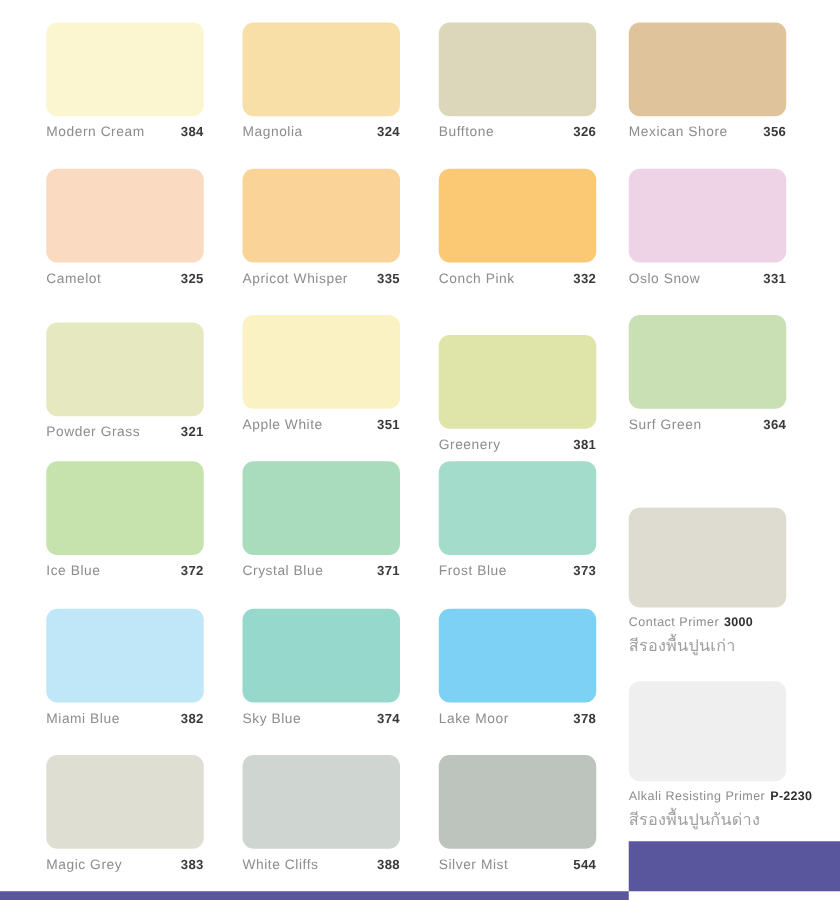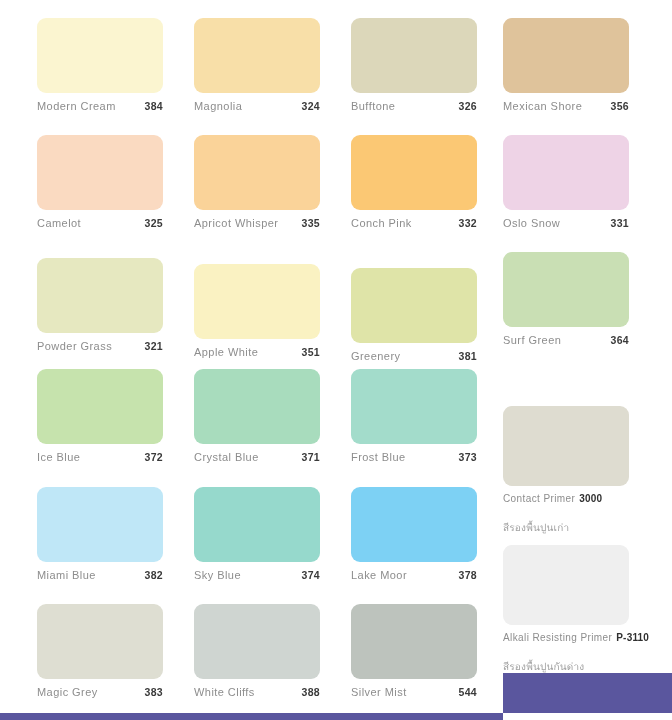--- a/index.html
+++ b/index.html
@@ -78,23 +78,23 @@
     color: #8d8d8d;
     letter-spacing: 0.4px;
   }
   .primer-line1 .code {
     color: #2f2f2f;
     font-weight: bold;
     margin-left: 4px;
     letter-spacing: 0.2px;
   }
   .primer-th {
-    font-size: 10px;
+    font-size: 13px;
     color: #a0a0a0;
-    margin-top: 16px;
+    margin-top: 2px;
     letter-spacing: 0.2px;
     font-family: "DejaVu Sans", sans-serif;
   }
   .accent-block {
     position: absolute;
     left: 503px;
     top: 673px;
     width: 169px;
     height: 40px;
   }
@@ -164,21 +164,21 @@
         <span class="ccode">324</span>
       </div>
     </div>
     <div class="swatch-cell" style="top:135px">
       <div class="chip" style="background:#FAD399"></div>
       <div class="label-row">
         <span class="cname">Apricot Whisper</span>
         <span class="ccode">335</span>
       </div>
     </div>
-    <div class="swatch-cell" style="top:264px">
+    <div class="swatch-cell" style="top:252px">
       <div class="chip" style="background:#FAF2C2"></div>
       <div class="label-row">
         <span class="cname">Apple White</span>
         <span class="ccode">351</span>
       </div>
     </div>
     <div class="swatch-cell" style="top:369px">
       <div class="chip" style="background:#A8DCBD"></div>
       <div class="label-row">
         <span class="cname">Crystal Blue</span>
@@ -276,21 +276,21 @@
           <span>Contact Primer</span><span class="code">3000</span>
         </div>
         <div class="primer-th">สีรองพื้นปูนเก่า</div>
       </div>
     </div>
 
     <div class="swatch-cell" style="top:545px">
       <div class="chip tall" style="background:#EFEFEF"></div>
       <div class="primer-label">
         <div class="primer-line1">
-          <span>Alkali Resisting Primer</span><span class="code">P-3110</span>
+          <span>Alkali Resisting Primer</span><span class="code">P-2230</span>
         </div>
         <div class="primer-th">สีรองพื้นปูนกันด่าง</div>
       </div>
     </div>
   </div>
 
   <div class="accent-block" style="background:#5a569e"></div>
   <div class="bottom-strip-left" style="background:#5a569e"></div>
 
 </div>

